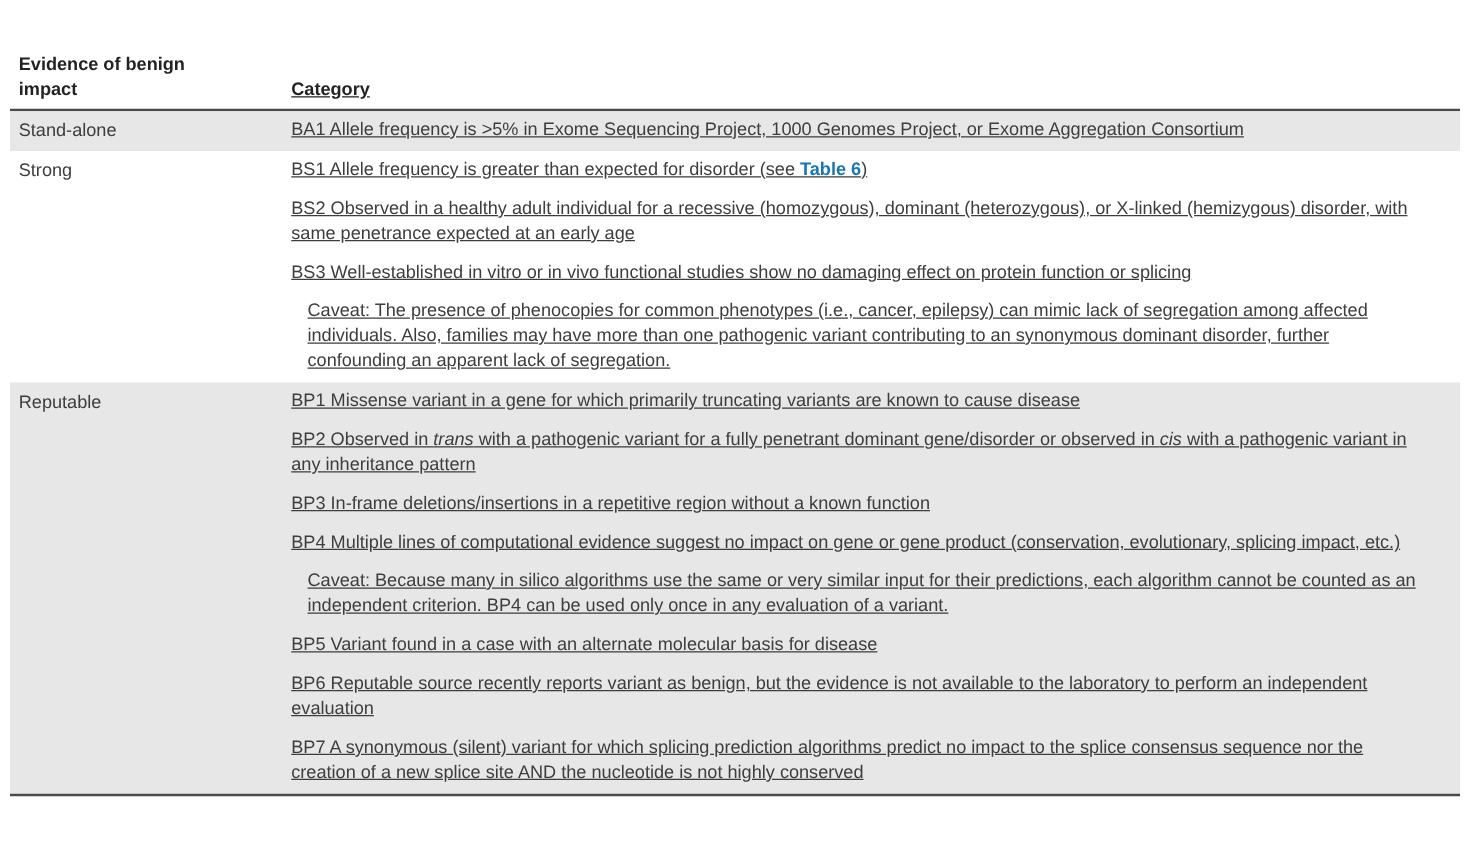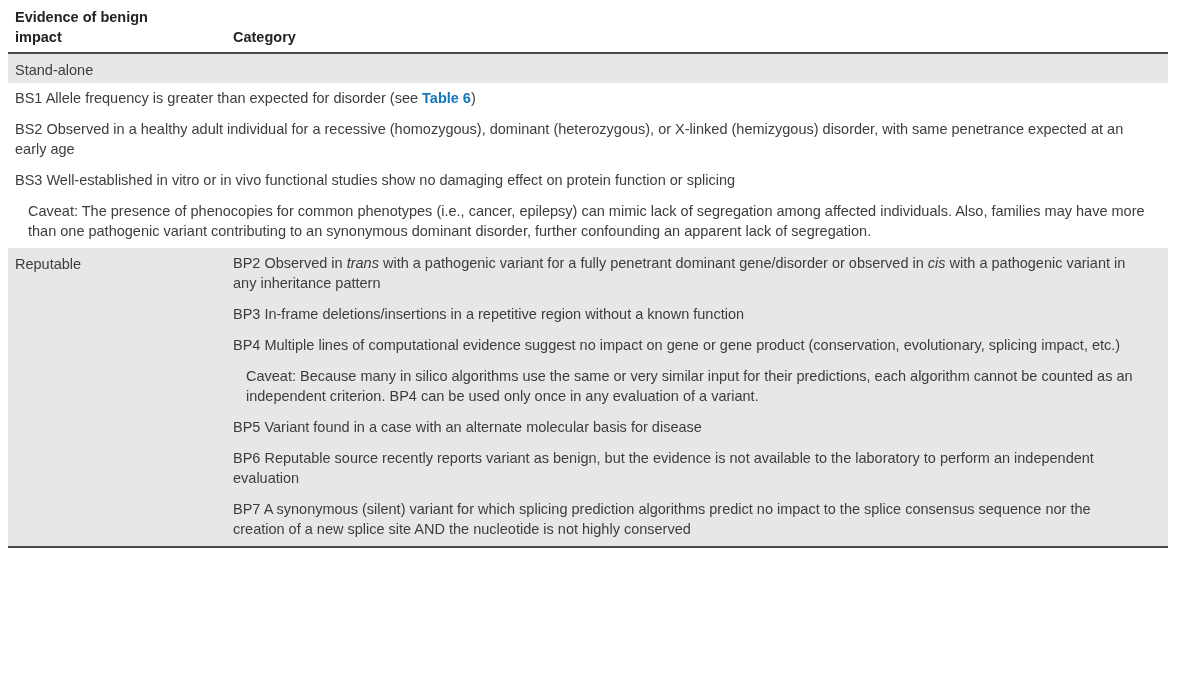--- a/index.html
+++ b/index.html
@@ -28,24 +28,26 @@
     color: var(--headerText, #232323);
   }
   .col1 {
     flex: 0 0 218px;
     box-sizing: border-box;
     padding-right: 12px;
   }
   .col2 {
     flex: 1 1 auto;
     min-width: 0;
+    text-decoration: underline;
   }
   .header-col1-inner {
     display: inline-block;
     max-width: 150px;
+    margin-top: 35px;
   }
   .section-row {
     display: flex;
     padding: 5px 22px 3px 7px;
     background: #ffffff;
   }
   .section-row.shaded {
     background: var(--band, #e7e7e7);
   }
   .section-row .label {
@@ -82,32 +84,37 @@
       <span class="header-col1-inner">Evidence of benign impact</span>
     </div>
     <div class="col2">
       <span>Category</span>
     </div>
   </div>
 
   <div>
       <div class="section-row shaded">
         <div class="col1 label">Stand-alone</div>
+        <div class="col2">
+          <p class="criterion">BA1 Allele frequency is &gt;5% in Exome Sequencing Project, 1000 Genomes Project, or Exome Aggregation Consortium</p>
+        </div>
       </div>
       <div class="section-row">
+        <div class="col1 label">Strong</div>
         <div class="col2">
           <p class="criterion">BS1 Allele frequency is greater than expected for disorder (see <span class="tlink">Table 6</span>)</p>
           <p class="criterion">BS2 Observed in a healthy adult individual for a recessive (homozygous), dominant (heterozygous), or X-linked (hemizygous) disorder, with same penetrance expected at an early age</p>
           <p class="criterion">BS3 Well-established in vitro or in vivo functional studies show no damaging effect on protein function or splicing</p>
           <p class="caveat">Caveat: The presence of phenocopies for common phenotypes (i.e., cancer, epilepsy) can mimic lack of segregation among affected individuals. Also, families may have more than one pathogenic variant contributing to an synonymous dominant disorder, further confounding an apparent lack of segregation.</p>
         </div>
       </div>
       <div class="section-row shaded">
         <div class="col1 label">Reputable</div>
         <div class="col2">
+          <p class="criterion">BP1 Missense variant in a gene for which primarily truncating variants are known to cause disease</p>
           <p class="criterion">BP2 Observed in <em>trans</em> with a pathogenic variant for a fully penetrant dominant gene/disorder or observed in <em>cis</em> with a pathogenic variant in any inheritance pattern</p>
           <p class="criterion">BP3 In-frame deletions/insertions in a repetitive region without a known function</p>
           <p class="criterion">BP4 Multiple lines of computational evidence suggest no impact on gene or gene product (conservation, evolutionary, splicing impact, etc.)</p>
           <p class="caveat">Caveat: Because many in silico algorithms use the same or very similar input for their predictions, each algorithm cannot be counted as an independent criterion. BP4 can be used only once in any evaluation of a variant.</p>
           <p class="criterion">BP5 Variant found in a case with an alternate molecular basis for disease</p>
           <p class="criterion">BP6 Reputable source recently reports variant as benign, but the evidence is not available to the laboratory to perform an independent evaluation</p>
           <p class="criterion">BP7 A synonymous (silent) variant for which splicing prediction algorithms predict no impact to the splice consensus sequence nor the creation of a new splice site AND the nucleotide is not highly conserved</p>
         </div>
       </div>
     </div>

